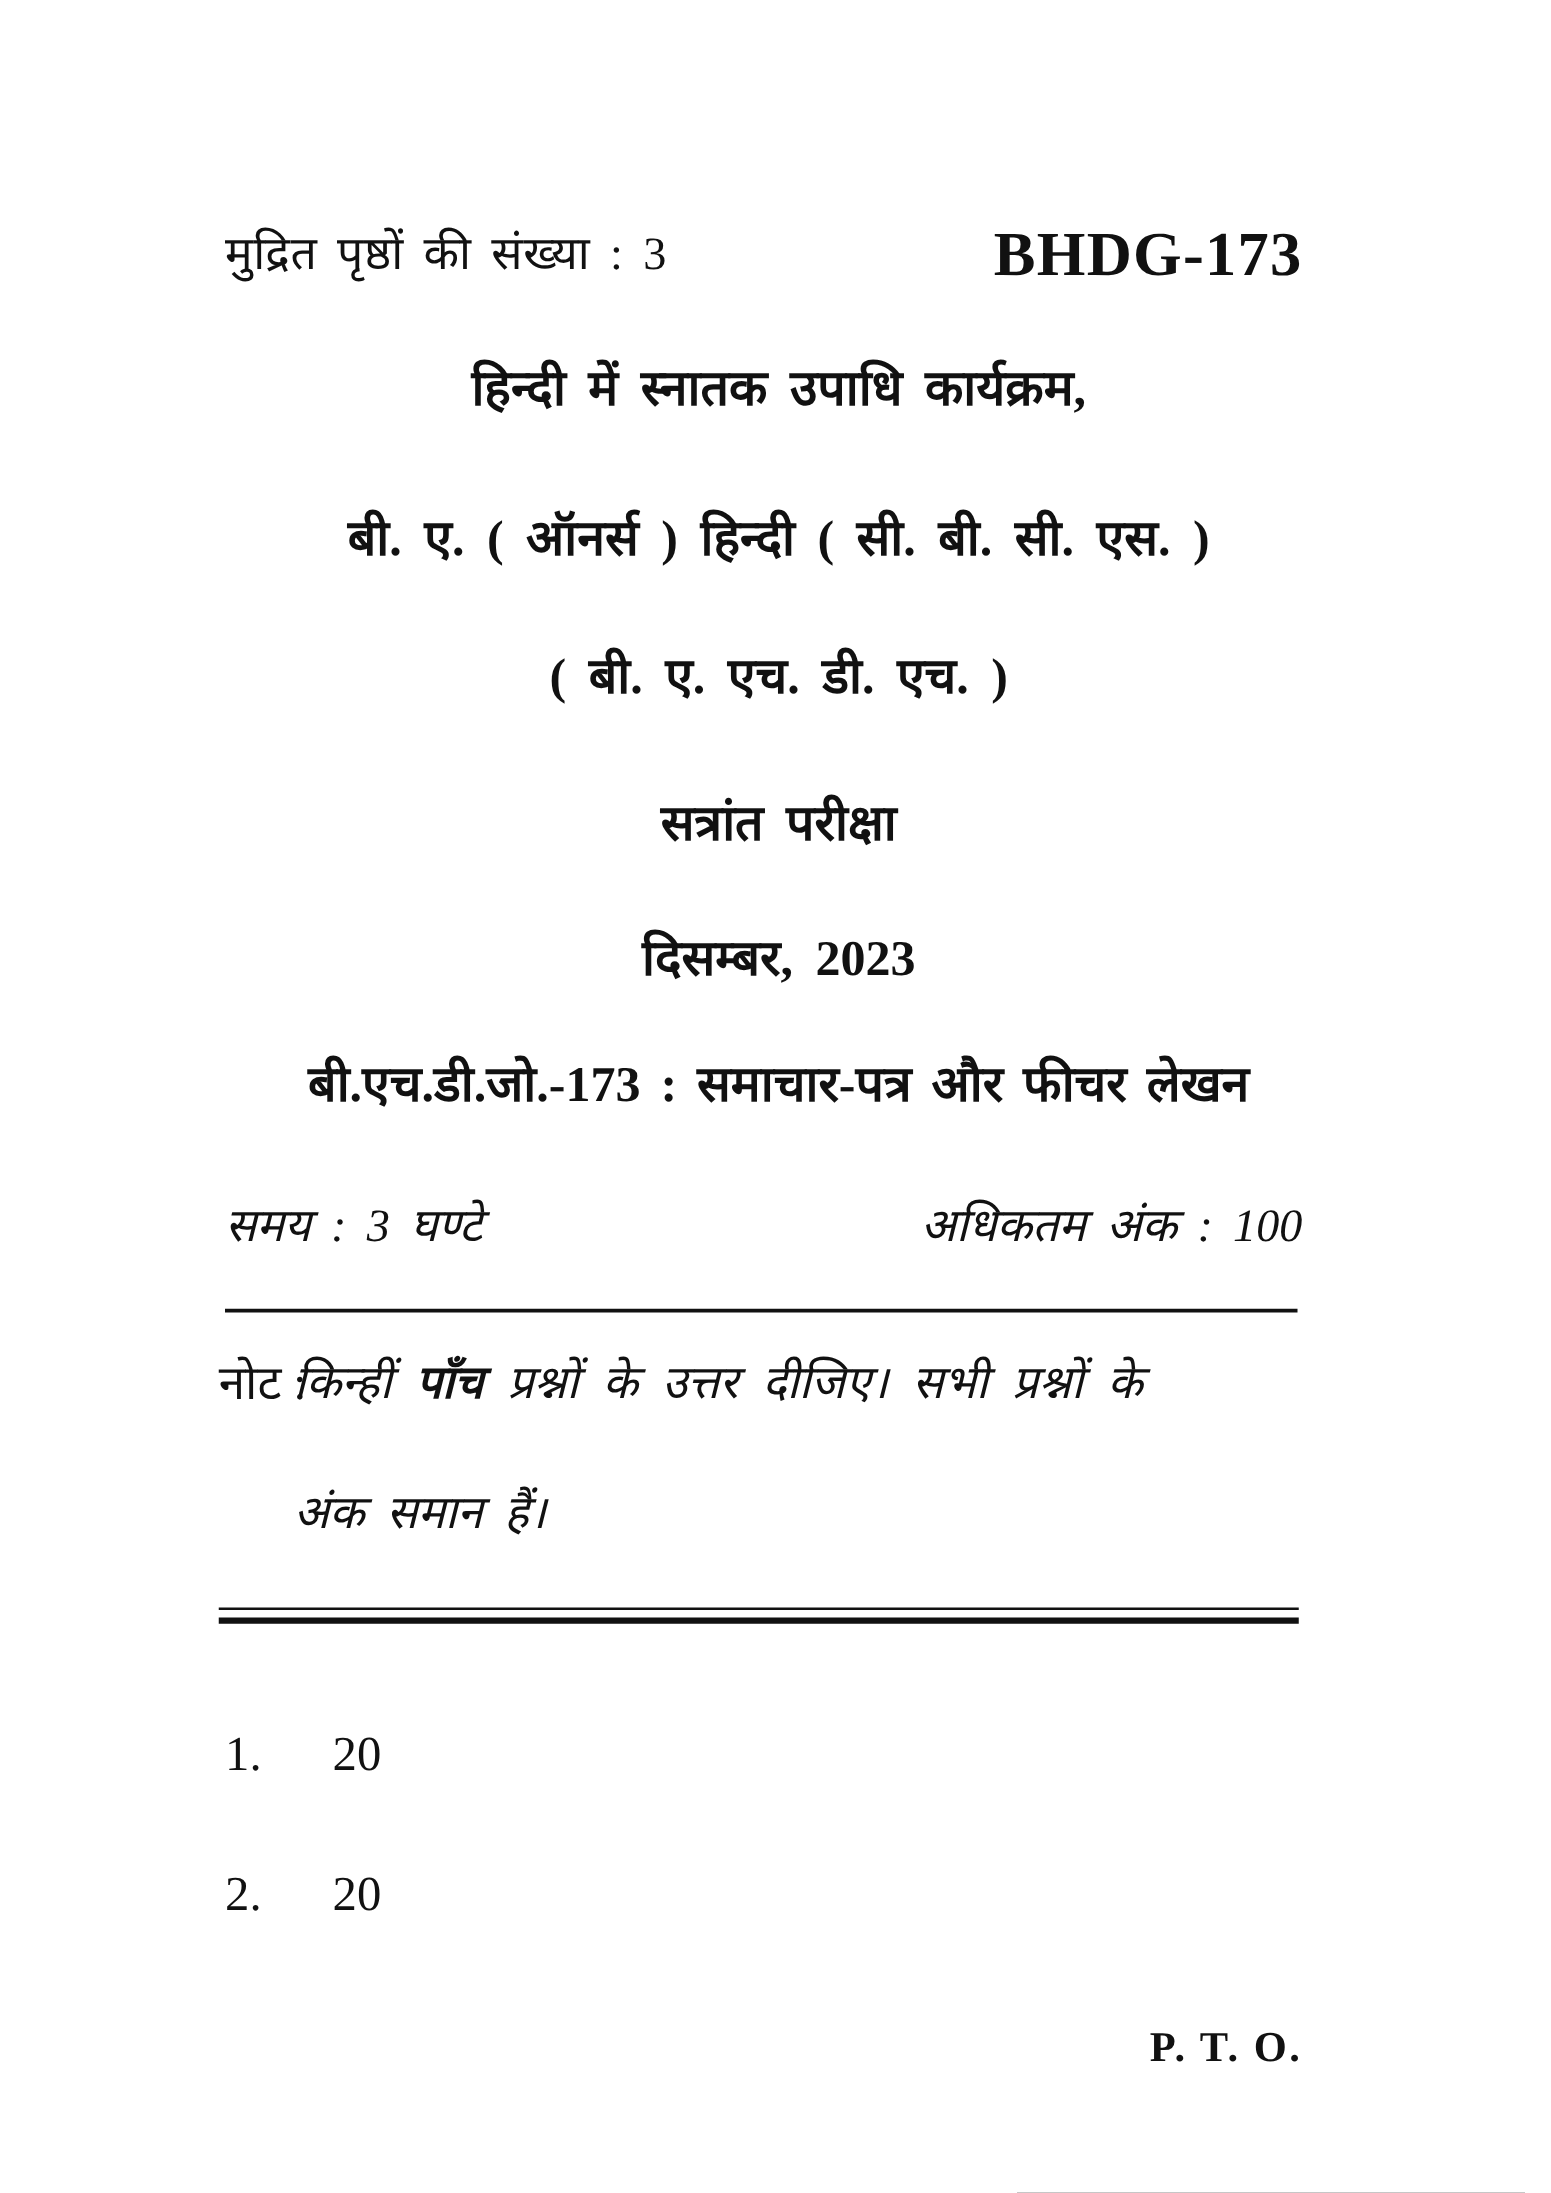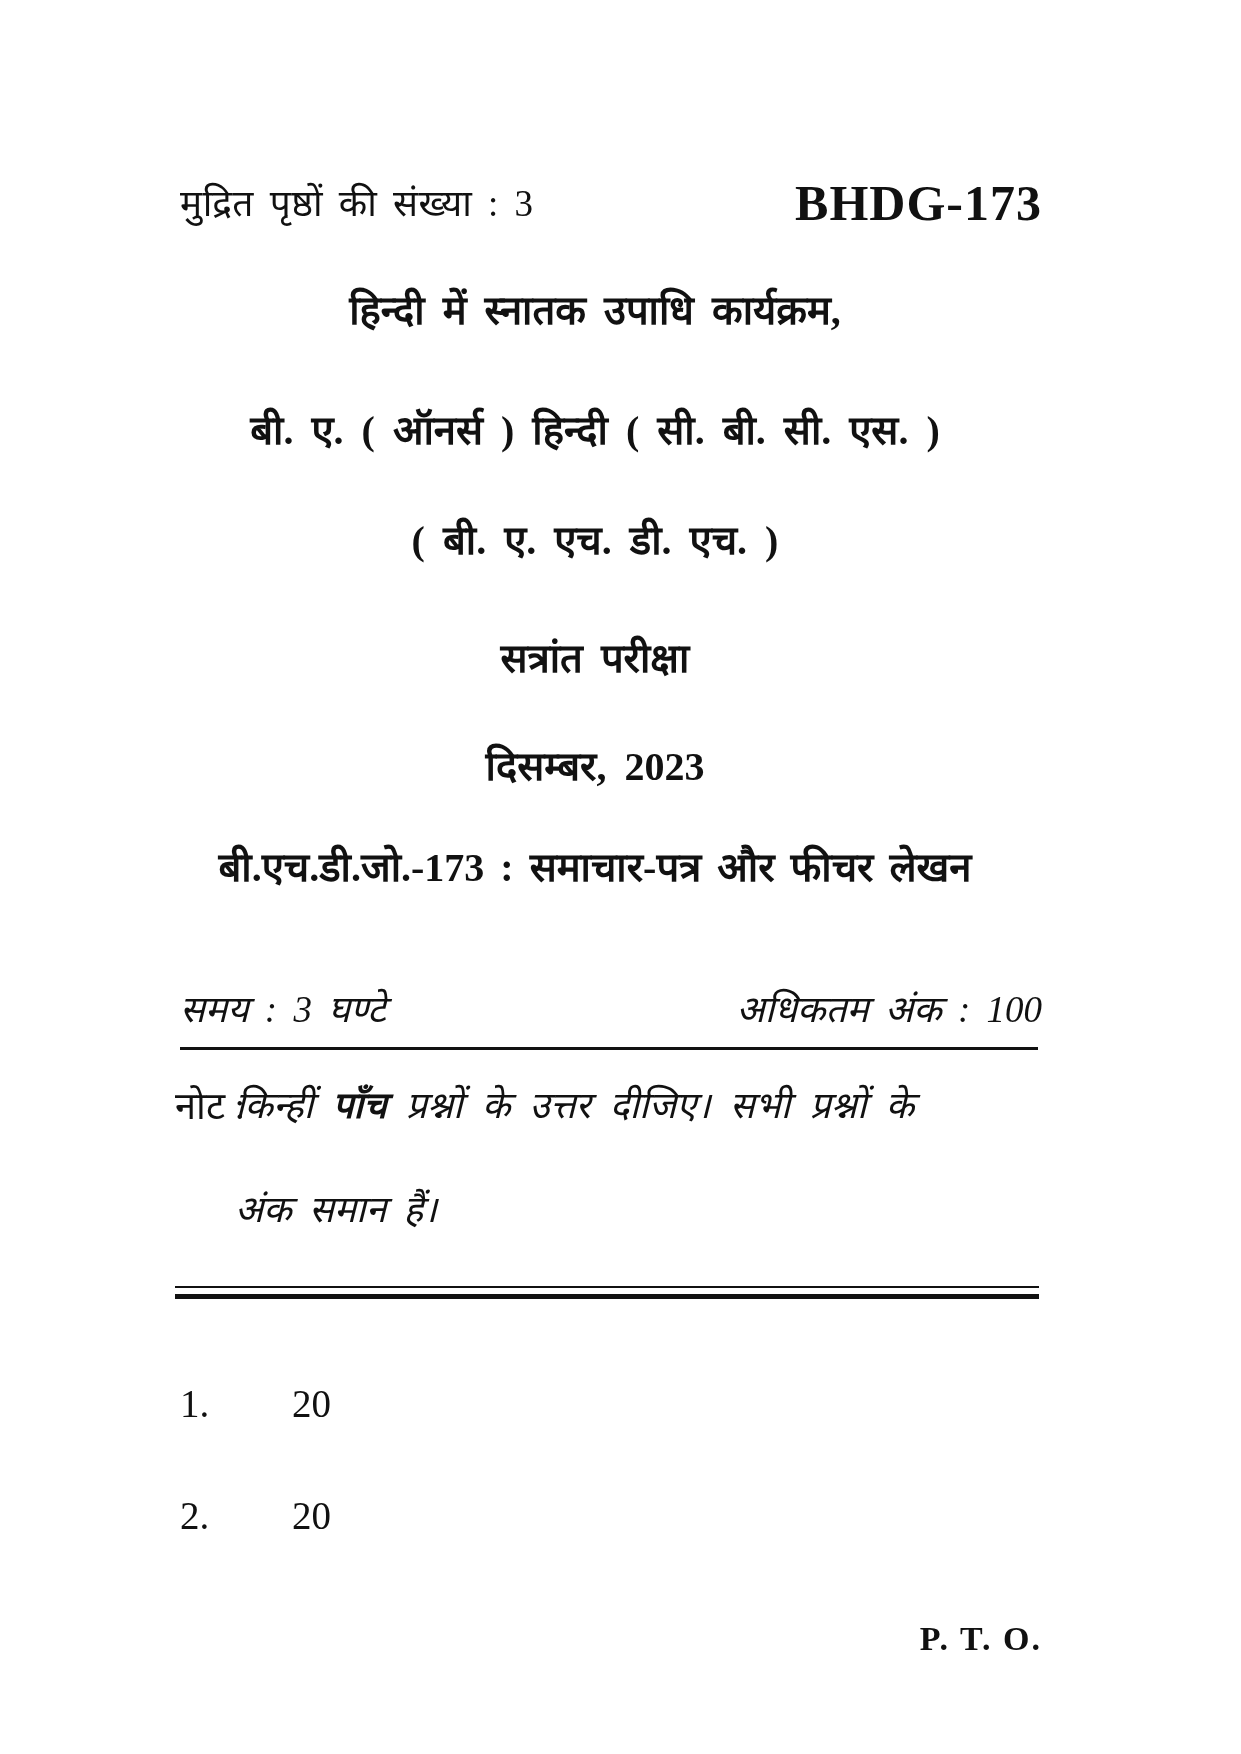--- a/index.html
+++ b/index.html
@@ -6,53 +6,53 @@
   .page {
     position: relative;
     width: 1241px;
     height: 1754px;
     margin: 0 auto;
     background: #ffffff;
     color: #111111;
     font-family: "Liberation Serif", "DejaVu Serif", serif;
     overflow: hidden;
   }
-  .abs { position: absolute; gap: 26px; }
+  .abs { position: absolute; }
 
   
   .header-row {
     top: 178px; left: 180px; width: 862px;
     display: flex; justify-content: space-between; align-items: flex-end;
   }
   .printed-pages {
     font-size: 37px; line-height: 1.2; letter-spacing: 0.5px;
     word-spacing: 6px; padding-bottom: 2px;
   }
   .paper-code {
     font-size: 50px; font-weight: bold; line-height: 1.0;
     letter-spacing: 1px;
   }
 
   
   .heading {
-    left: 164px; width: 862px;
+    left: 192px; width: 862px;
     text-align: center; font-weight: bold;
     font-size: 40px; line-height: 1.25;
     word-spacing: 8px;
   }
   .h1 { top: 286px; }
   .h2 { top: 406px; }
   .h3 { top: 516px; }
   .h4 { top: 634px; }
   .h5 { top: 742px; }
   .course { top: 843px; word-spacing: 6px; }
 
   
   .time-row {
-    top: 982px; left: 180px; width: 862px;
+    top: 953px; left: 180px; width: 862px;
     display: flex; justify-content: space-between;
     font-style: italic; font-size: 37px; word-spacing: 7px;
   }
 
   
   .rule-single {
     top: 1047px; left: 180px; width: 858px; height: 3px;
     background: #111111;
   }
 

